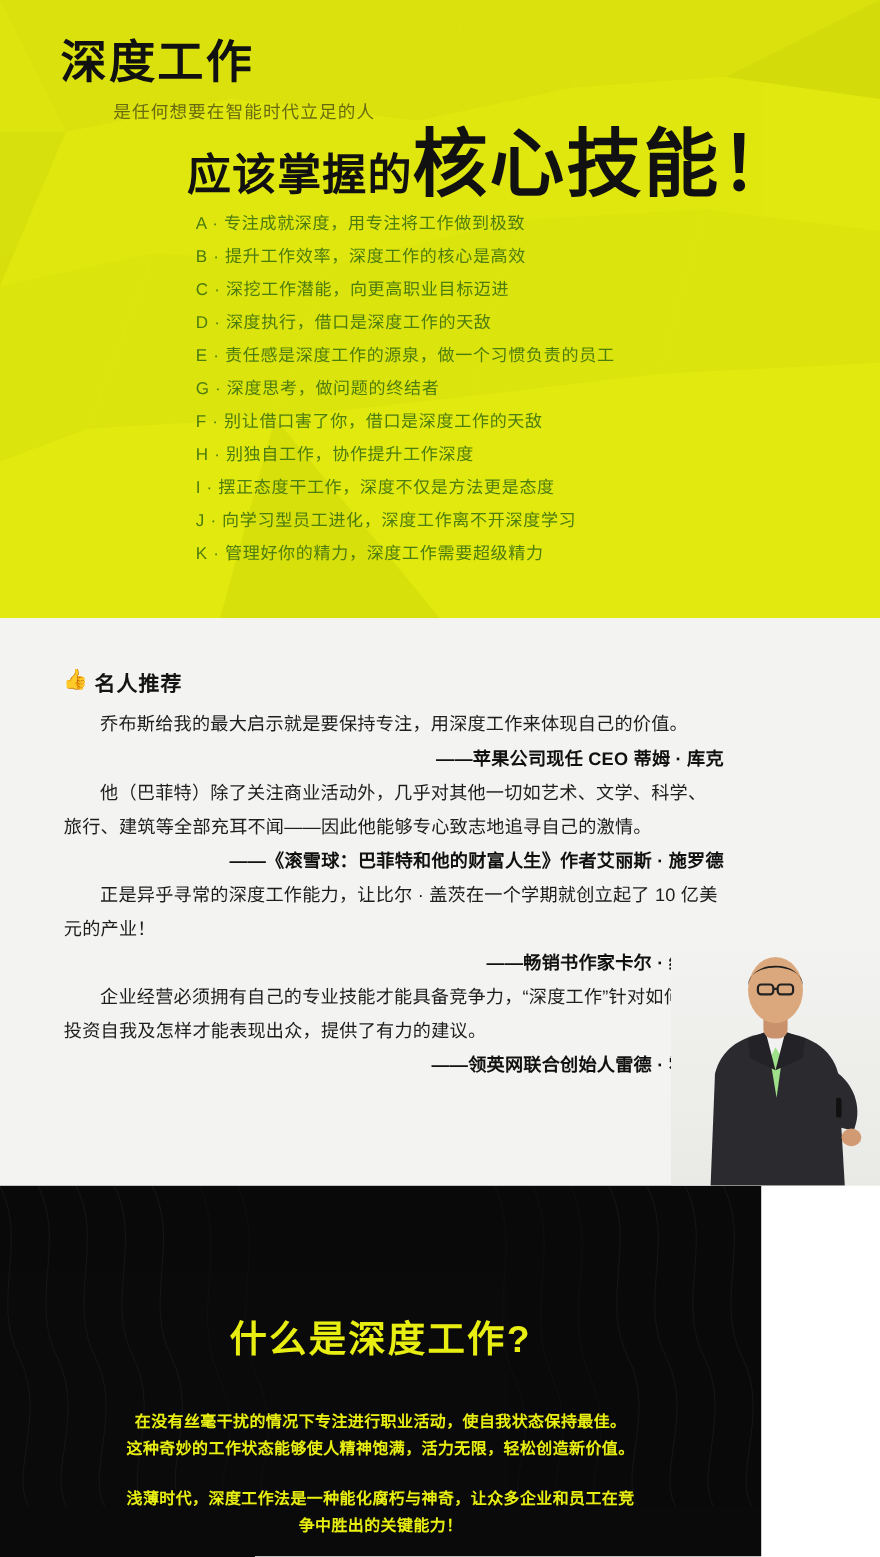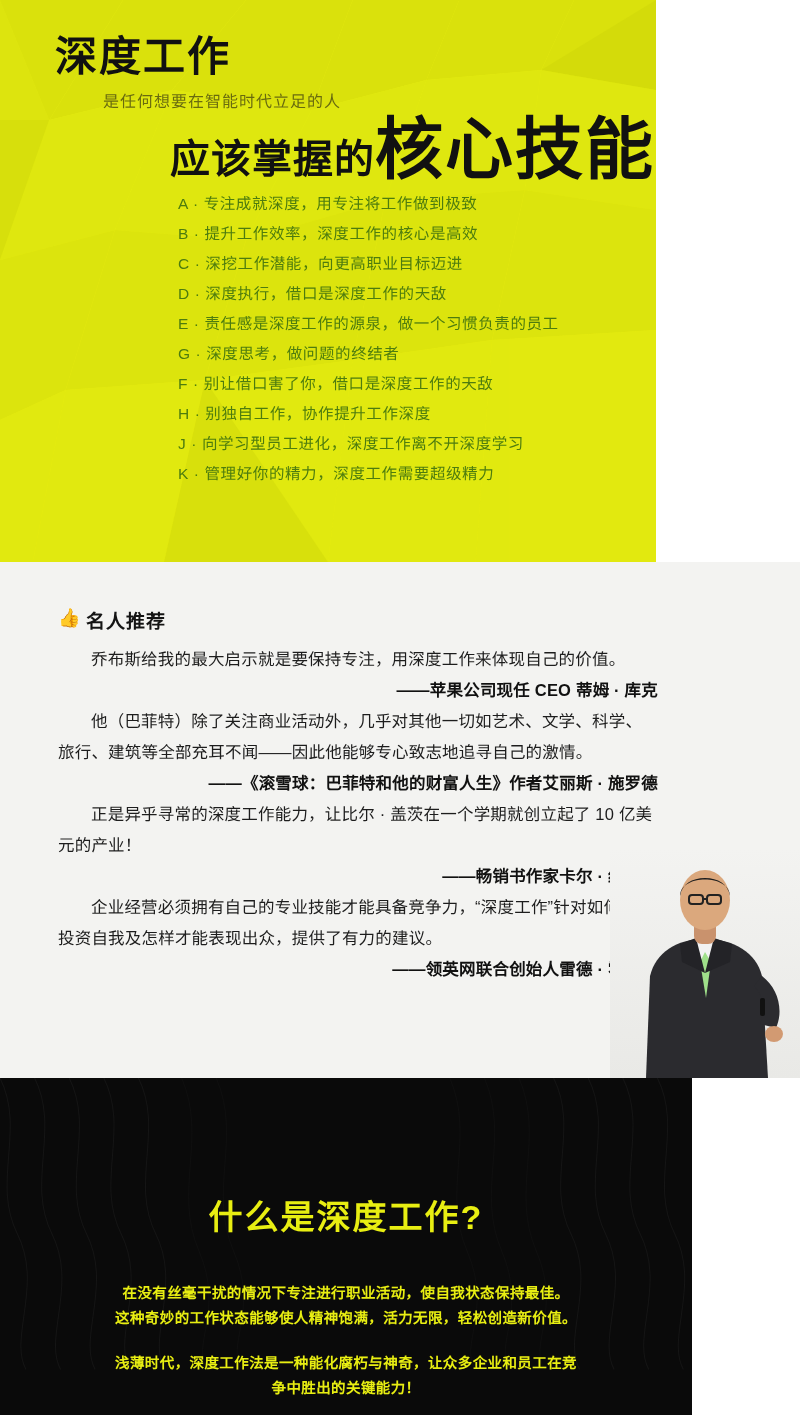--- a/index.html
+++ b/index.html
@@ -18,21 +18,21 @@
   .page {
     position: relative;
     width: 800px;
     height: 1415px;
     overflow: hidden;
   }
 
   
   .hero {
     position: relative;
-    width: 656px;
+    width: 800px;
     height: 562px;
     background: #e8ee12;
     overflow: hidden;
   }
   .hero-poly {
     position: absolute;
     width: 100%;
     height: 100%;
     left: 0;
     top: 0;
@@ -248,20 +248,21 @@
 
       <div class="hero-list">
         <div class="hero-list-item">A · 专注成就深度，用专注将工作做到极致</div>
         <div class="hero-list-item">B · 提升工作效率，深度工作的核心是高效</div>
         <div class="hero-list-item">C · 深挖工作潜能，向更高职业目标迈进</div>
         <div class="hero-list-item">D · 深度执行，借口是深度工作的天敌</div>
         <div class="hero-list-item">E · 责任感是深度工作的源泉，做一个习惯负责的员工</div>
         <div class="hero-list-item">G · 深度思考，做问题的终结者</div>
         <div class="hero-list-item">F · 别让借口害了你，借口是深度工作的天敌</div>
         <div class="hero-list-item">H · 别独自工作，协作提升工作深度</div>
+        <div class="hero-list-item">I · 摆正态度干工作，深度不仅是方法更是态度</div>
         <div class="hero-list-item">J · 向学习型员工进化，深度工作离不开深度学习</div>
         <div class="hero-list-item">K · 管理好你的精力，深度工作需要超级精力</div>
       </div>
     </div>
   </section>
 
   <section class="quotes">
     <div class="quotes-head">
       <span class="thumb-icon">👍</span>
       <span class="quotes-head-title">名人推荐</span>

